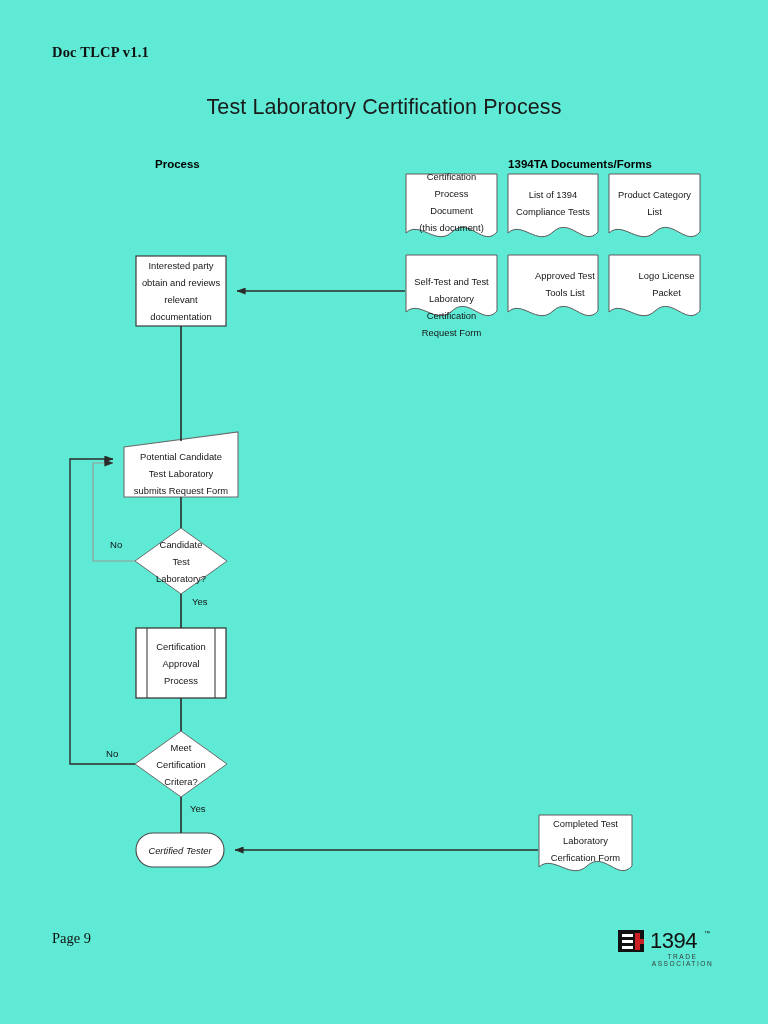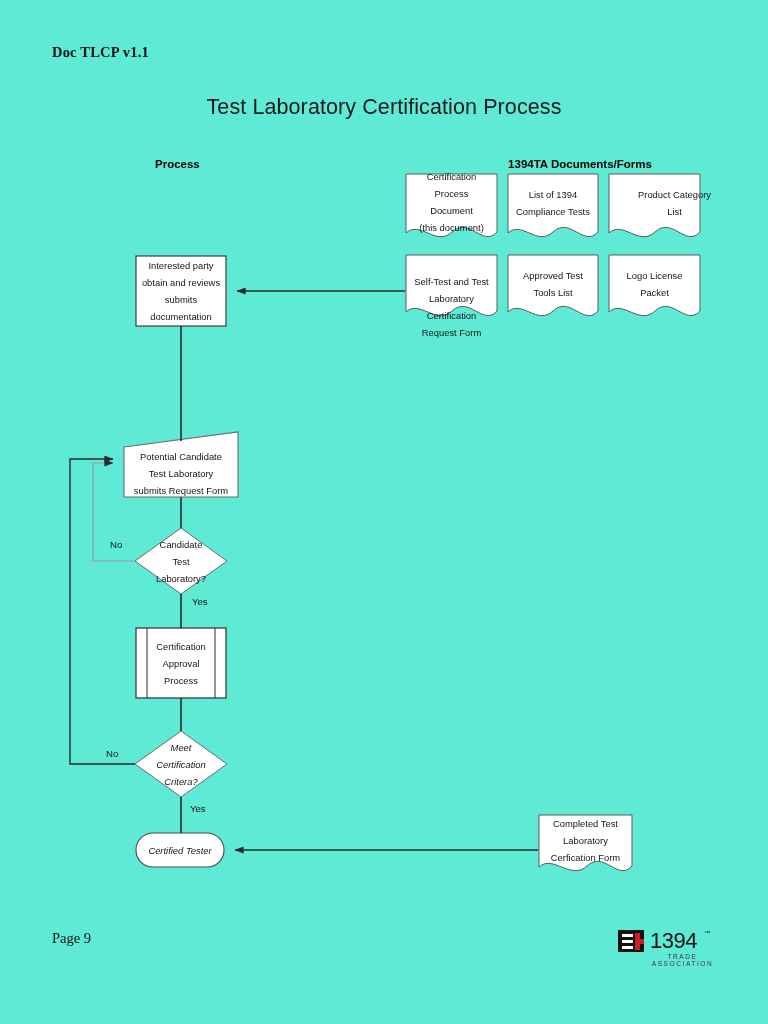--- a/index.html
+++ b/index.html
@@ -235,54 +235,54 @@
 
     <path d="M135,764 L70,764 L70,459 L113,459" fill="none" stroke="#2b2b2b" stroke-width="1.4" marker-end="url(#arrow)"></path>
   </svg>
 
   <div class="shape-text doc" style="left:406px; top:176px; width:91px; height:52px;">Certification
 Process
 Document
 (this document)</div>
   <div class="shape-text doc" style="left:508px; top:184px; width:90px; height:38px;">List of 1394
 Compliance Tests</div>
-  <div class="shape-text doc" style="left:609px; top:184px; width:91px; height:38px;padding-left:20px;">Product Category
+  <div class="shape-text doc" style="left:609px; top:184px; width:91px; height:38px;">Product Category
 List</div>
 
   <div class="shape-text doc" style="left:406px; top:257px; width:91px; height:52px;margin-top:24px;">Self-Test and Test
 Laboratory
 Certification
 Request Form</div>
-  <div class="shape-text doc" style="left:508px; top:265px; width:90px; height:38px;">Approved Test
+  <div class="shape-text doc" style="left:508px; top:265px; width:90px; height:38px;padding-left:12px;">Approved Test
 Tools List</div>
-  <div class="shape-text doc" style="left:609px; top:265px; width:91px; height:38px;">Logo License
+  <div class="shape-text doc" style="left:609px; top:265px; width:91px; height:38px;padding-left:12px;">Logo License
 Packet</div>
 
   <div class="shape-text doc" style="left:539px; top:818px; width:93px; height:44px;">Completed Test
 Laboratory
 Cerfication Form</div>
 
   <div class="shape-text" style="left:132px; top:258px; width:98px; height:66px;">Interested party
 obtain and reviews
-submits
+relevant
 documentation</div>
 
   <div class="shape-text" style="left:141px; top:534px; width:80px; height:54px;">Candidate
 Test
 Laboratory?</div>
 
   <div class="shape-text" style="left:122px; top:450px; width:118px; height:46px;">Potential Candidate
 Test Laboratory
 submits Request Form</div>
 
   <div class="shape-text" style="left:147px; top:630px; width:68px; height:66px;">Certification
 Approval
 Process</div>
 
-  <div class="shape-text" style="left:141px; top:737px; width:80px; height:54px;font-style:italic;">Meet
+  <div class="shape-text" style="left:141px; top:737px; width:80px; height:54px;">Meet
 Certification
 Critera?</div>
 
   <div class="shape-text" style="left:136px; top:833px; width:88px; height:34px;font-style:italic;">Certified Tester</div>
 
   <div class="edge-label" style="left:110px; top:539px;">No</div>
   <div class="edge-label" style="left:192px; top:596px;">Yes</div>
   <div class="edge-label" style="left:106px; top:748px;">No</div>
   <div class="edge-label" style="left:190px; top:803px;">Yes</div>
 

